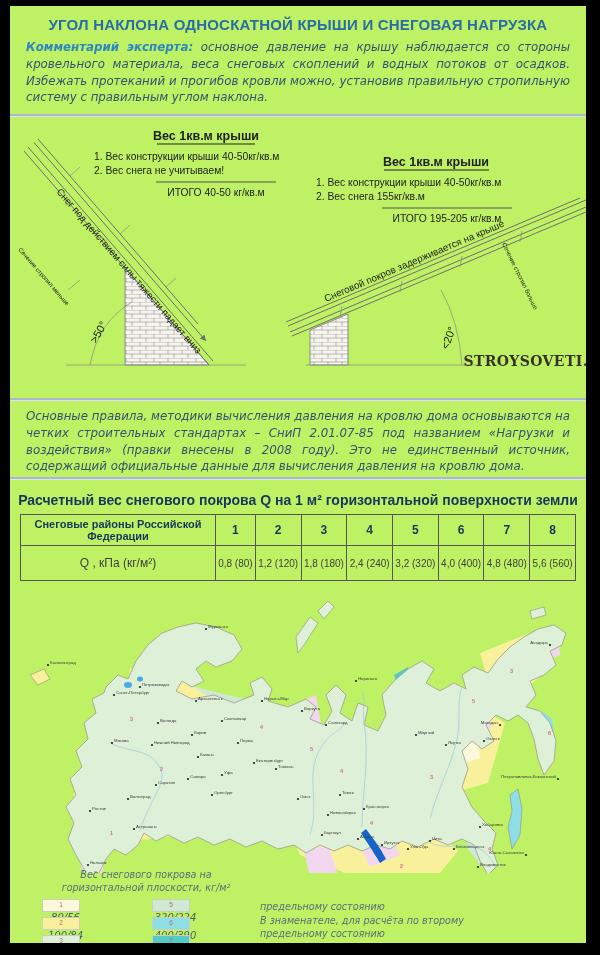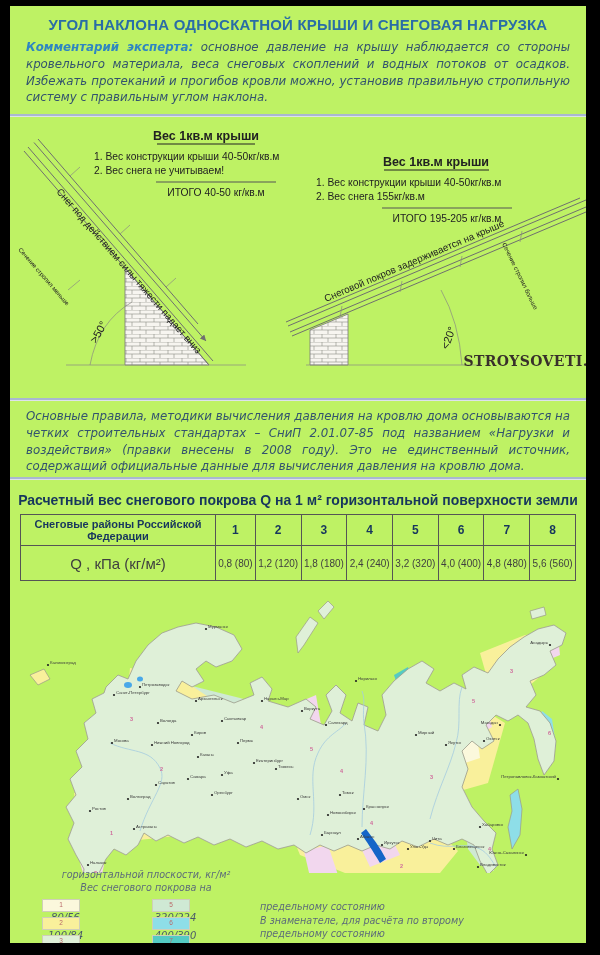--- a/index.html
+++ b/index.html
@@ -26,21 +26,21 @@
   }
   .table-title{
     margin:13px 8px 6px; text-align:center; font-size:14px; font-weight:bold; color:#17365d;
   }
   table.snow{
     border-collapse:collapse; margin:4px auto 0; width:556px;
     border:1.5px solid #444;
   }
   table.snow td{border:1px solid #555; text-align:center; vertical-align:middle;}
   td.rowhead{width:192px; font-weight:bold; color:#17365d; font-size:11px;}
-  td.rowhead2{width:192px; color:#3f3f3f; font-size:15px;}
+  td.rowhead2{width:192px; color:#3f3f3f; font-size:12px;}
   td.th-num{font-weight:bold; color:#17365d; font-size:12px; height:28px;}
   td.val{color:#3f3f3f; font-size:10px; height:32px;}
   .map-wrap{position:relative; margin-top:2px; height:382px;}
   .map-svg{position:absolute; left:0; top:0;}
   .city-label{font-size:4.3px; fill:#3a3a3a; font-family:"Liberation Sans",sans-serif;}
   .city-dot{fill:#222;}
   .region-num{font-size:5.5px; font-weight:bold; fill:#cf6b9b; font-family:"Liberation Sans",sans-serif;}
   .legend-title{
     position:absolute; left:30px; top:286px; width:212px; text-align:center;
     font-style:italic; font-size:9.6px; line-height:1.35; color:#5c6b7a;
@@ -341,22 +341,22 @@
             <circle cx="444" cy="266" r="1.1" class="city-dot"></circle>
             <text x="446" y="264.5" class="city-label">Благовещенск</text>
             <circle cx="468" cy="284" r="1.1" class="city-dot"></circle>
             <text x="470" y="282.5" class="city-label">Владивосток</text>
             <circle cx="516" cy="272" r="1.1" class="city-dot"></circle>
             <text x="514" y="270.5" text-anchor="end" class="city-label">Южно-Сахалинск</text>
           </g>
     </svg>
 
     <div class="legend-title">
+      <div>Вес снегового покрова на</div>
       <div>горизонтальной плоскости, кг/м²</div>
-      <div>Вес снегового покрова на</div>
     </div>
     <div class="legend-col c1">
           <div class="lg-row">
        <span class="sw" style="background:#fbf8dc">
               <i>1</i>
             </span>
        <span class="lg-label">80/56</span>
           </div>
           <div class="lg-row">
        <span class="sw" style="background:#f9f09b">

